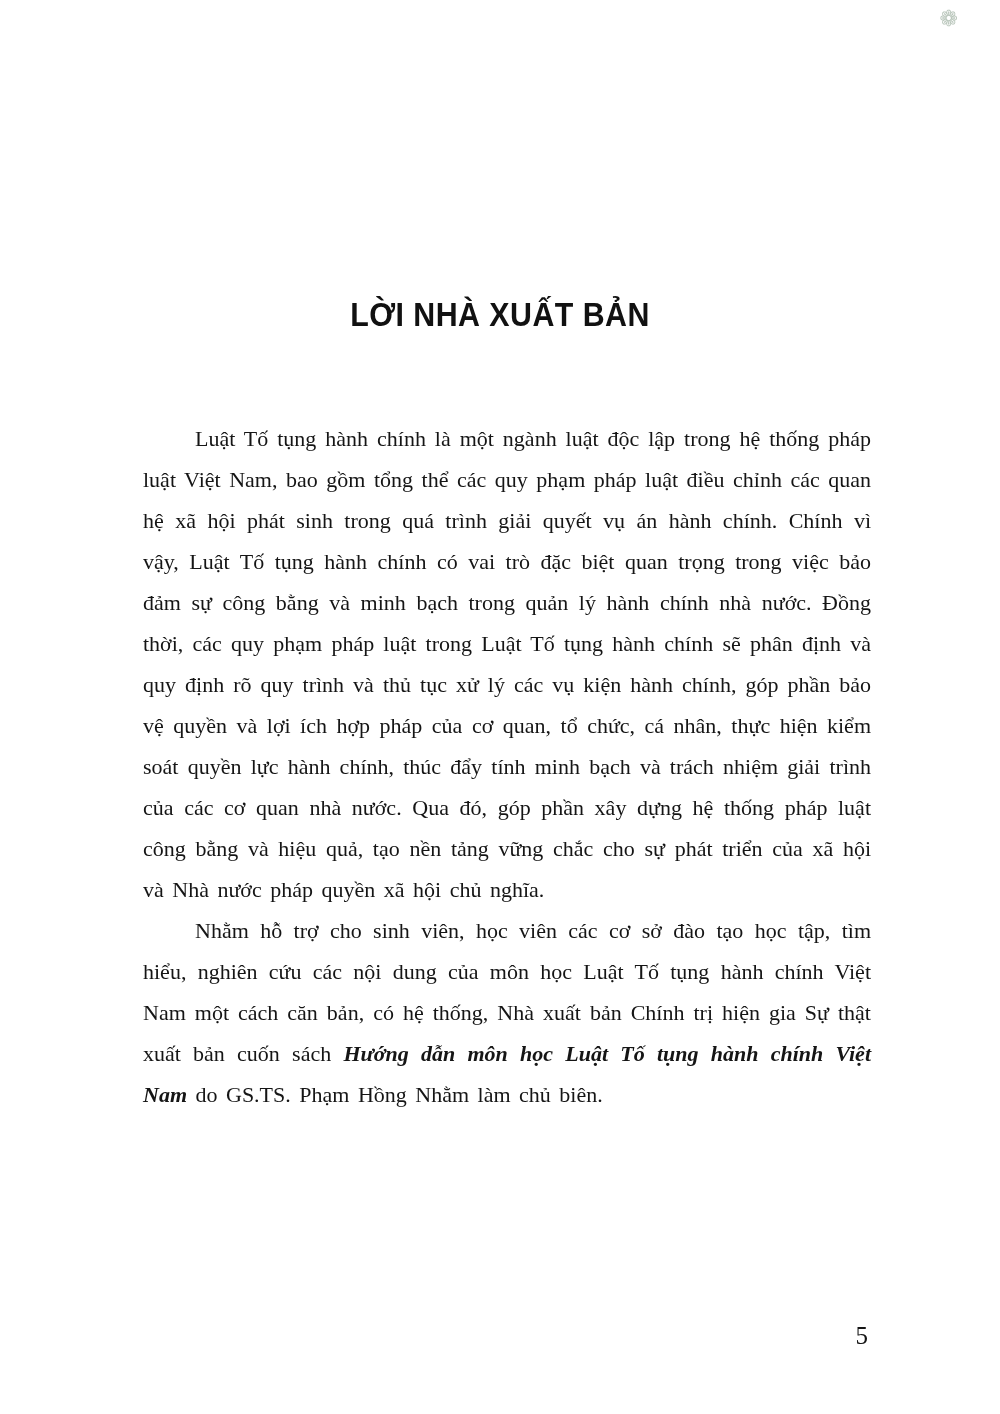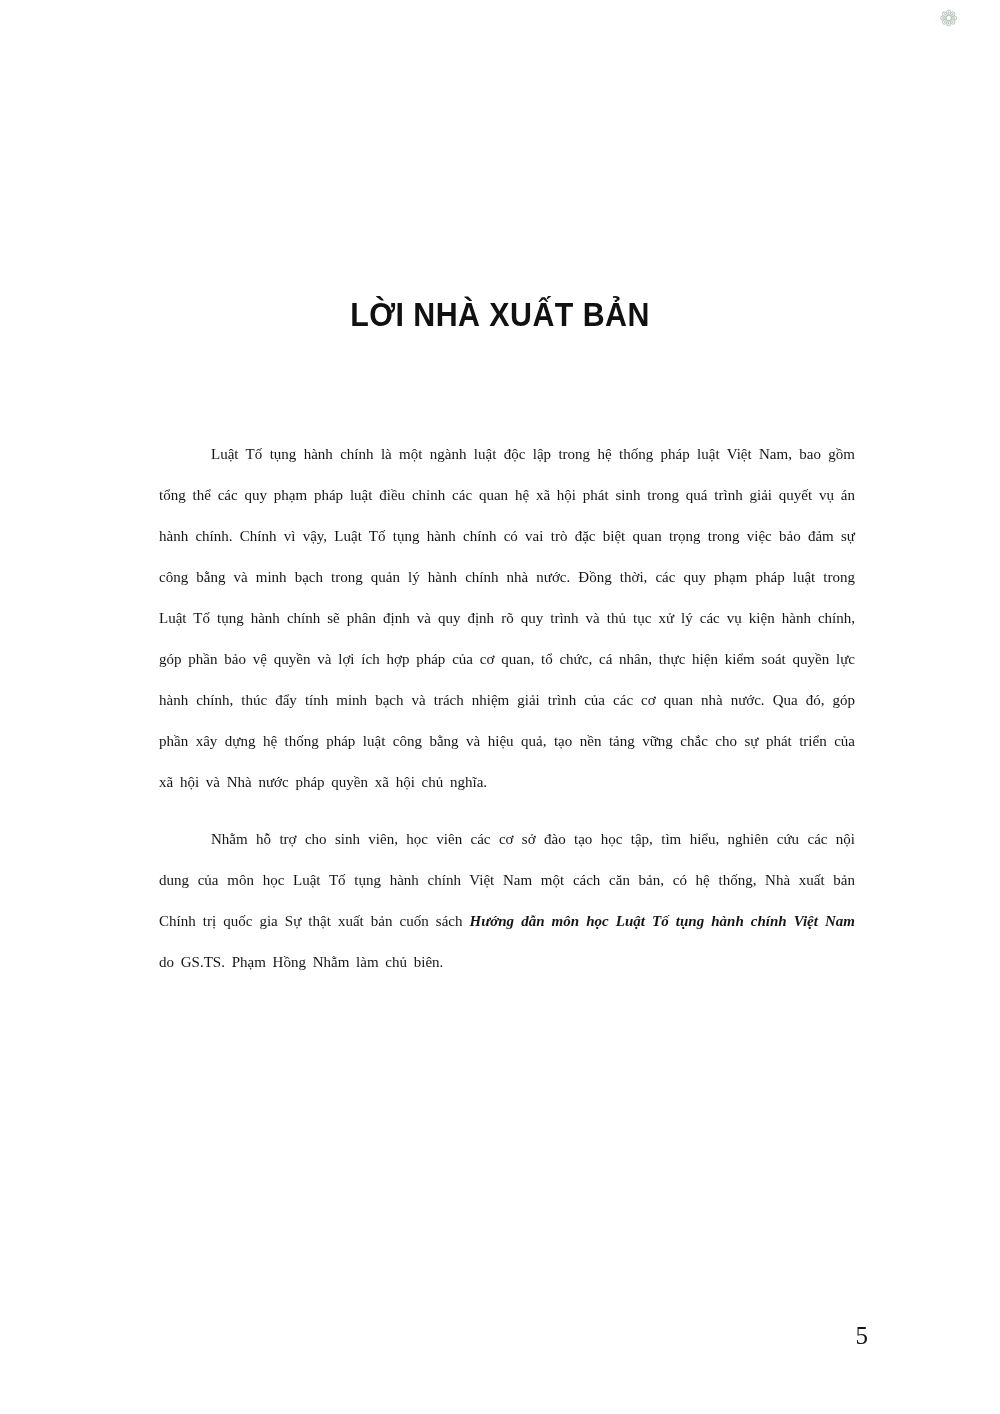--- a/index.html
+++ b/index.html
@@ -42,22 +42,22 @@
     transform-origin: center;
     white-space: nowrap;
   }
   .body-text {
     position: absolute;
     top: 418px;
     left: 143px;
     width: 728px;
   }
   .para {
-    margin: 16px;
-    font-size: 15px;
+    margin: 0;
+    font-size: 22px;
     line-height: 41px;
     text-align: justify;
     text-indent: 52px;
     word-spacing: 3px;
   }
   .emph {
     font-weight: bold;
     font-style: italic;
   }
   .page-number {
@@ -72,18 +72,18 @@
 <body>
 
 <div class="page">
 
   <div class="corner-decoration">❁</div>
 
   <h1 class="title">LỜI NHÀ XUẤT BẢN</h1>
 
   <div class="body-text">
     <p class="para">Luật Tố tụng hành chính là một ngành luật độc lập trong hệ thống pháp luật Việt Nam, bao gồm tổng thể các quy phạm pháp luật điều chỉnh các quan hệ xã hội phát sinh trong quá trình giải quyết vụ án hành chính. Chính vì vậy, Luật Tố tụng hành chính có vai trò đặc biệt quan trọng trong việc bảo đảm sự công bằng và minh bạch trong quản lý hành chính nhà nước. Đồng thời, các quy phạm pháp luật trong Luật Tố tụng hành chính sẽ phân định và quy định rõ quy trình và thủ tục xử lý các vụ kiện hành chính, góp phần bảo vệ quyền và lợi ích hợp pháp của cơ quan, tổ chức, cá nhân, thực hiện kiểm soát quyền lực hành chính, thúc đẩy tính minh bạch và trách nhiệm giải trình của các cơ quan nhà nước. Qua đó, góp phần xây dựng hệ thống pháp luật công bằng và hiệu quả, tạo nền tảng vững chắc cho sự phát triển của xã hội và Nhà nước pháp quyền xã hội chủ nghĩa.</p>
-    <p class="para"><span>Nhằm hỗ trợ cho sinh viên, học viên các cơ sở đào tạo học tập, tìm hiểu, nghiên cứu các nội dung của môn học Luật Tố tụng hành chính Việt Nam một cách căn bản, có hệ thống, Nhà xuất bản Chính trị quốc gia Sự thật xuất bản cuốn sách </span><span class="emph">Hướng dẫn môn học Luật Tố tụng hành chính Việt Nam</span><span> do GS.TS. Phạm Hồng Nhằm làm chủ biên.</span></p>
+    <p class="para"><span>Nhằm hỗ trợ cho sinh viên, học viên các cơ sở đào tạo học tập, tìm hiểu, nghiên cứu các nội dung của môn học Luật Tố tụng hành chính Việt Nam một cách căn bản, có hệ thống, Nhà xuất bản Chính trị hiện gia Sự thật xuất bản cuốn sách </span><span class="emph">Hướng dẫn môn học Luật Tố tụng hành chính Việt Nam</span><span> do GS.TS. Phạm Hồng Nhằm làm chủ biên.</span></p>
   </div>
 
   <div class="page-number">5</div>
 
 </div>
 
 </body></html>

